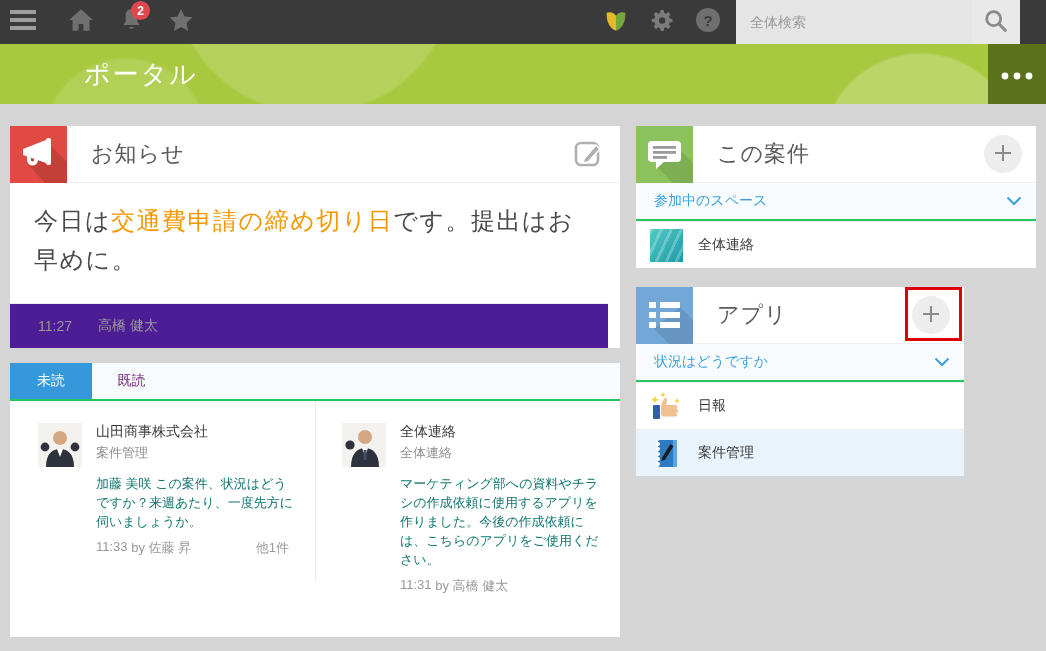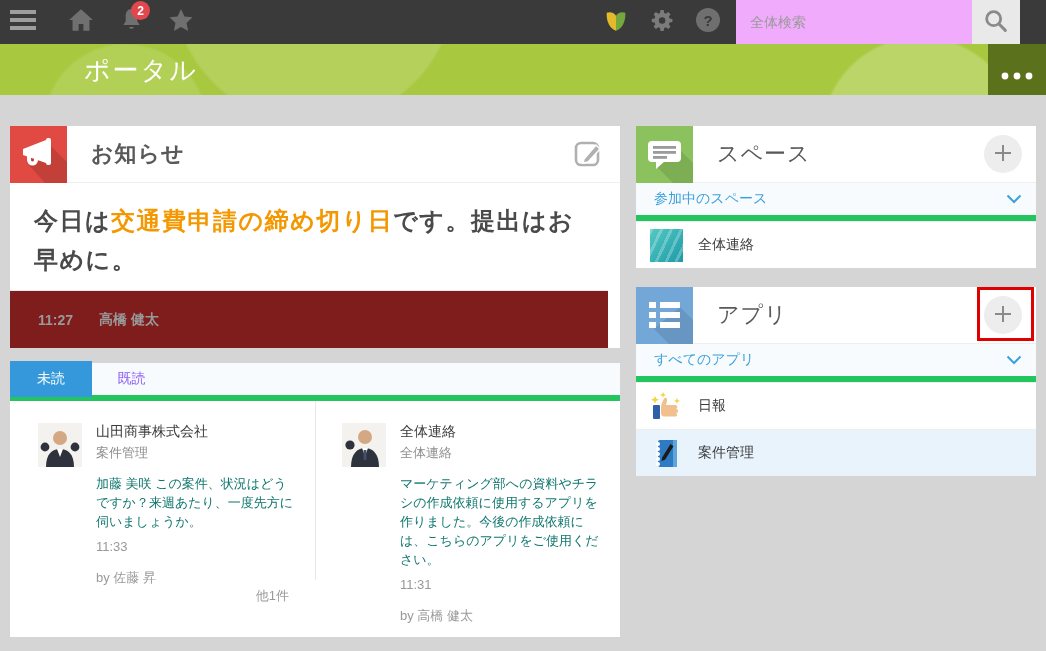--- a/index.html
+++ b/index.html
@@ -22,31 +22,31 @@
     min-width:19px; height:19px; padding:0 5px;
     background:#e0484d; border-radius:10px;
     color:#fff; font-size:12px; font-weight:bold;
     display:flex; align-items:center; justify-content:center;
   }
   .tb-spacer { flex:1; }
   .tb-right-icon { width:36px; margin-right:10px; }
   .search-input {
     width:236px; height:44px; border:none; outline:none;
     padding:0 14px; font-size:14px; color:#555;
-    font-family:"Liberation Sans", sans-serif; background:#f0abfc;
+    font-family:"Liberation Sans", sans-serif; background:#e5e5e5;
   }
   .search-input::placeholder { color:#9a9a9a; }
   .search-btn {
     width:48px; height:44px; background:#e9e9e9; border:none;
     display:flex; align-items:center; justify-content:center;
     cursor:pointer; margin-right:26px;
   }
   
   .page-header {
-    height:51px; position:relative;
+    height:60px; position:relative;
     background:
       radial-gradient(circle 150px at 88% 180%, rgba(255,255,255,0.22) 0 97px, rgba(255,255,255,0) 100px),
       radial-gradient(circle 210px at 30% -120%, rgba(255,255,255,0.15) 0 140px, rgba(255,255,255,0) 143px),
       radial-gradient(circle 120px at 12% 160%, rgba(255,255,255,0.12) 0 80px, rgba(255,255,255,0) 83px),
       #a8c93f;
     overflow:hidden;
   }
   .page-title { position:absolute; left:84px; top:50%; transform:translateY(-50%); color:#fff; font-size:26px; letter-spacing:2px; }
   .options-btn {
     position:absolute; right:0; top:0; width:58px; height:63px;
@@ -62,61 +62,61 @@
   .icon-green1{ background:#90c464; }
   .icon-green2{ background:#8cc25e; }
   .icon-blue  { background:#73a7d8; }
   .plus-btn {
     width:38px; height:38px; border-radius:50%; background:#ededed; border:none;
     display:flex; align-items:center; justify-content:center; cursor:pointer;
     margin-right:14px; flex:none;
   }
   .edit-btn { background:none; border:none; cursor:pointer; margin-right:16px; display:flex; }
   
-  #announce { left:10px; top:126px; width:610px; height:222px;font-weight:bold; }
+  #announce { left:10px; top:126px; width:610px; height:222px; }
   .announce-body {
     padding:18px 22px 0 24px; font-size:24px; color:#4a4a4a;
     line-height:39px; letter-spacing:1.5px;
   }
   .hl-orange { color:#f39801; }
   .panel-footer {
-    position:absolute; left:0; right:12px; bottom:0; height:58px;
-    background:#7f1d1d; border-top:1px solid #ececec;
+    position:absolute; left:0; right:12px; bottom:0; height:45px;
+    background:#4c1d95; border-top:1px solid #ececec;
     display:flex; align-items:center; padding-left:28px;
     color:#999; font-size:14px;
   }
   .panel-footer .ft-author { margin-left:26px; }
   
   #notify { left:10px; top:363px; width:610px; height:274px; }
   .filter-bar {
-    height:38px; background:#f8fbfd; border-bottom:6px solid #22c55e;
+    height:38px; background:#f8fbfd; border-bottom:2px solid #22c55e;
     display:flex; align-items:center;
   }
   .filter-select { flex:1; display:flex; align-items:center; height:100%; cursor:pointer; }
   .filter-label { color:#3ba1dc; font-size:14px; margin-left:18px; flex:1; }
   .filter-chevron { margin-right:14px; display:flex; }
   .seg-btn {
     height:36px; border:none; font-size:14px; cursor:pointer;
     font-family:Liberation Mono, monospace;
   }
   .seg-unread { width:82px; background:#3498db; color:#fff; }
-  .seg-read   { width:79px; background:transparent; color:#8b5cf6; }
+  .seg-read   { width:79px; background:transparent; color:#701a75; }
   .cards { display:flex; height:179px; background:#fff; }
   .notif-card { width:50%; padding:22px 16px 0 28px; display:flex; cursor:pointer; }
   .notif-card + .notif-card { border-left:1px solid #e8e8e8; padding-left:26px; }
   .avatar { width:44px; height:44px; flex:none; margin-right:14px; background:#f4f3f1; overflow:hidden; }
   .nc-content { flex:1; min-width:0; }
   .nc-title { font-size:14px; font-weight:normal; color:#3b3b3b; }
   .nc-subtitle { font-size:13px; color:#8d8d8d; margin:3px 0 12px; }
   .nc-body { font-size:13px; color:#0f766e; line-height:19px; }
-  .nc-footer { margin-top:8px; font-size:13px; color:#999; display:flex;flex-direction:column; }
+  .nc-footer { margin-top:8px; font-size:13px; color:#999; display:flex; }
   .nc-more { margin-left:auto; padding-right:10px; }
   
   #spaces { left:636px; top:126px; width:400px; }
-  #apps   { left:636px; top:287px; width:400px; }
+  #apps   { left:636px; top:287px; width:328px; }
   .list-row {
     display:flex; align-items:center; height:47px; background:#fff;
     border-top:1px solid #efefef; cursor:pointer; padding-left:14px;
   }
   .list-row.alt { background:#e9f3fb; }
   .row-thumb { width:33px; height:33px; flex:none; margin-right:15px; overflow:hidden; }
   .row-label { font-size:14px; color:#3b3b3b; }
   .thumb-teal {
     background:
       repeating-linear-gradient(115deg, rgba(255,255,255,0.25) 0 3px, rgba(255,255,255,0) 3px 9px),
@@ -303,21 +303,21 @@
     <div class="panel-icon icon-green2">
       <svg class="shadow45" width="57" height="57" viewBox="0 0 57 57">
         <path d="M20 40 L42 22 L57 37 V57 H37 Z" fill="rgba(0,0,0,0.10)"></path>
         <rect x="12" y="15" width="33" height="21" rx="4" fill="#fff"></rect>
         <path d="M20 35 v8 l9-8 Z" fill="#fff"></path>
         <rect x="17" y="20" width="23" height="2.8" fill="#9b9b9b"></rect>
         <rect x="17" y="25" width="23" height="2.8" fill="#9b9b9b"></rect>
         <rect x="17" y="30" width="14" height="2.8" fill="#9b9b9b"></rect>
       </svg>
     </div>
-    <div class="panel-title">スペース</div>
+    <div class="panel-title">この案件</div>
     <button class="plus-btn">
       <span>
         <svg width="18" height="18" viewBox="0 0 18 18">
             <g stroke="#8a8a8a" stroke-width="2">
               <line x1="9" y1="1" x2="9" y2="17"></line>
               <line x1="1" y1="9" x2="17" y2="9"></line>
             </g>
           </svg>
       </span>
     </button>
@@ -361,21 +361,21 @@
               <line x1="9" y1="1" x2="9" y2="17"></line>
               <line x1="1" y1="9" x2="17" y2="9"></line>
             </g>
           </svg>
       </span>
     </button>
     <div class="annotation-box"></div>
   </div>
   <div class="filter-bar">
     <div class="filter-select">
-      <span class="filter-label">すべてのアプリ</span>
+      <span class="filter-label">状況はどうですか</span>
       <span class="filter-chevron">
         <svg width="16" height="10" viewBox="0 0 16 10" fill="none">
             <path d="M1.5 1.5 L8 8 L14.5 1.5" stroke="#3ba1dc" stroke-width="2"></path>
           </svg>
       </span>
     </div>
   </div>
   <div class="list-row">
     <div class="row-thumb">
       <svg width="33" height="33" viewBox="0 0 33 33">

